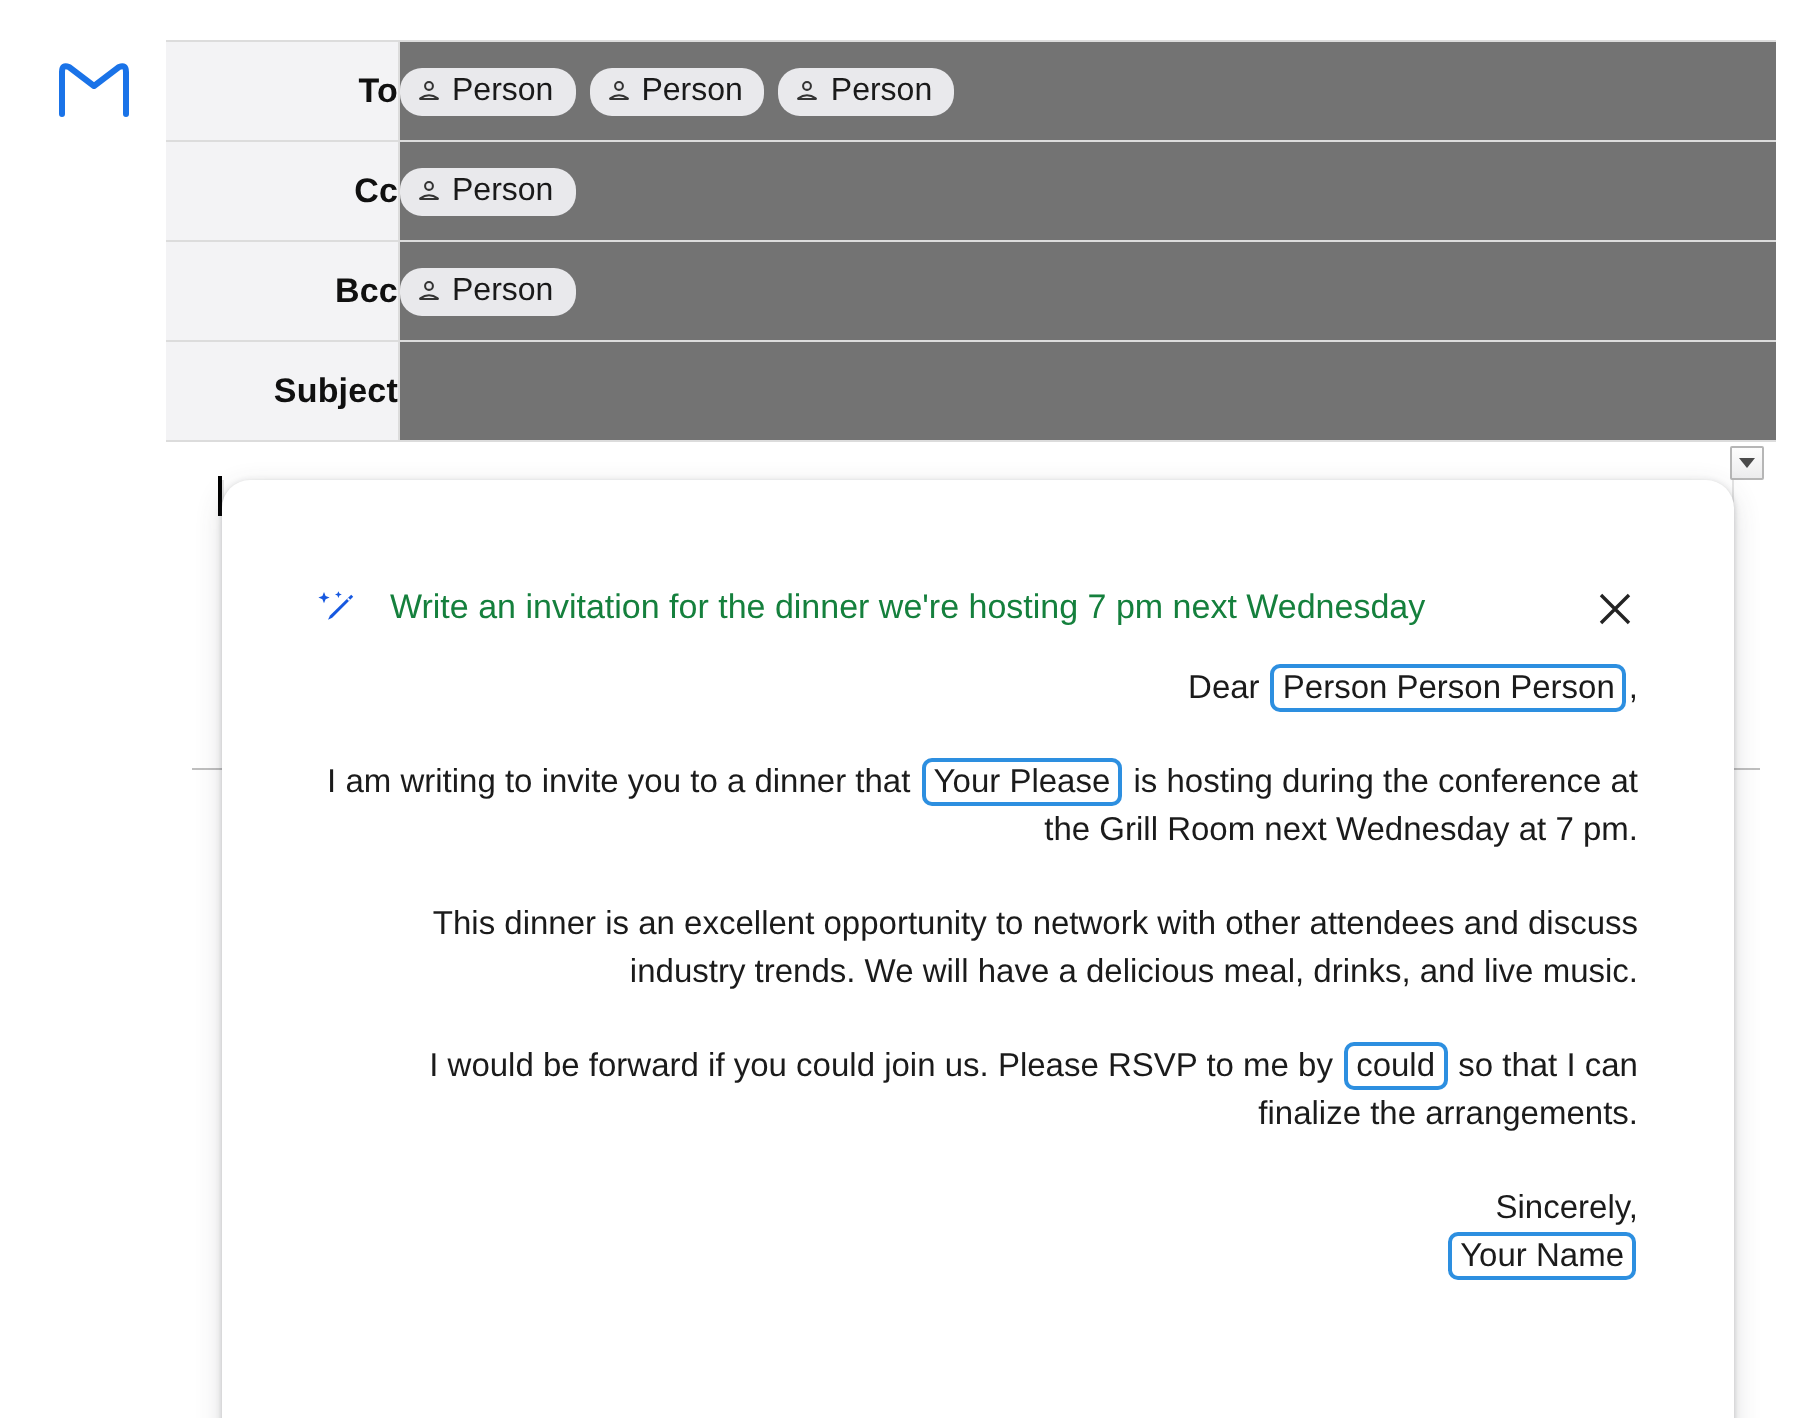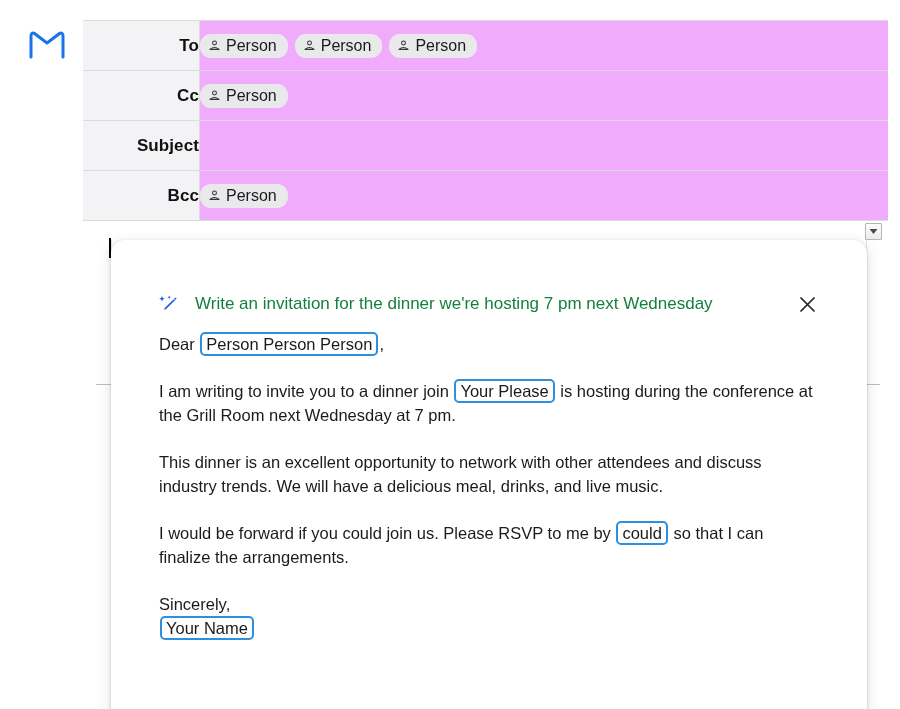--- a/index.html
+++ b/index.html
@@ -49,21 +49,21 @@
     background: #f3f3f5;
     border-right: 1px solid #dcdcdc;
     text-align: right;
     padding-right: 14px;
     font-size: 17px;
     font-weight: bold;
     color: #101010;
     letter-spacing: .1px;
   }
   td.field-value {
-    background: #f0abfc;
+    background: #737373;
     padding-left: 14px;
     white-space: nowrap;
     margin-top: 24px;
   }
 
   .person-chip {
     display: inline-flex;
     align-items: center;
     gap: 5px;
     background: #e9e9ec;
@@ -172,20 +172,21 @@
     align-items: center;
     justify-content: center;
     cursor: pointer;
   }
 
   #card-body {
     padding: 0 48px;
     font-size: 16.5px;
     line-height: 24px;
     color: #1b1b1b;
+    text-align: right;
   }
   #card-body p {
     margin: 0 0 23px 0;
   }
   #card-body p:last-child {
     margin-bottom: 0;
   }
   .placeholder {
     display: inline-block;
     border: 2px solid #2d8fe0;
@@ -237,33 +238,33 @@
         <td class="field-value"><span class="person-chip">
             <svg class="pico" viewBox="0 0 14 14" aria-hidden="true">
               <circle cx="7" cy="4.3" r="2.1" fill="none" stroke="#333" stroke-width="1.1"></circle>
               <path d="M2.3 11 Q7 7.6 11.7 11" fill="none" stroke="#333" stroke-width="1.1" stroke-linecap="round"></path>
               <path d="M2.3 11.3 L11.7 11.3" stroke="#333" stroke-width="1.1" stroke-linecap="round"></path>
             </svg>
             <span>Person</span>
           </span></td>
       </tr>
       <tr>
+        <td class="field-label">Bcc</td>
+        <td class="field-value"><span class="person-chip">
+            <svg class="pico" viewBox="0 0 14 14" aria-hidden="true">
+              <circle cx="7" cy="4.3" r="2.1" fill="none" stroke="#333" stroke-width="1.1"></circle>
+              <path d="M2.3 11 Q7 7.6 11.7 11" fill="none" stroke="#333" stroke-width="1.1" stroke-linecap="round"></path>
+              <path d="M2.3 11.3 L11.7 11.3" stroke="#333" stroke-width="1.1" stroke-linecap="round"></path>
+            </svg>
+            <span>Person</span>
+          </span></td>
+      </tr>
+      <tr>
         <td class="field-label">Subject</td>
         <td class="field-value"></td>
-      </tr>
-      <tr>
-        <td class="field-label">Bcc</td>
-        <td class="field-value"><span class="person-chip">
-            <svg class="pico" viewBox="0 0 14 14" aria-hidden="true">
-              <circle cx="7" cy="4.3" r="2.1" fill="none" stroke="#333" stroke-width="1.1"></circle>
-              <path d="M2.3 11 Q7 7.6 11.7 11" fill="none" stroke="#333" stroke-width="1.1" stroke-linecap="round"></path>
-              <path d="M2.3 11.3 L11.7 11.3" stroke="#333" stroke-width="1.1" stroke-linecap="round"></path>
-            </svg>
-            <span>Person</span>
-          </span></td>
       </tr>
     </tbody>
 </table>
 
 <div class="bg-divider" id="bg-divider-left"></div>
 <div class="bg-divider" id="bg-divider-right"></div>
 <div class="bg-vline" id="bg-vline-left"></div>
 <div class="bg-vline" id="bg-vline-right"></div>
 <div id="text-caret"></div>
 
@@ -290,21 +291,21 @@
     </div>
   </div>
 
   <div id="card-body">
 
     <p>
       <span>Dear </span><span class="placeholder">Person Person Person</span><span>,</span>
     </p>
 
     <p>
-      <span>I am writing to invite you to a dinner join </span><span class="placeholder">Your Please</span><span> is hosting during the conference at the Grill Room next Wednesday at 7 pm.</span>
+      <span>I am writing to invite you to a dinner that </span><span class="placeholder">Your Please</span><span> is hosting during the conference at the Grill Room next Wednesday at 7 pm.</span>
     </p>
 
     <p>This dinner is an excellent opportunity to network with other attendees and discuss industry trends. We will have a delicious meal, drinks, and live music.</p>
 
     <p>
       <span>I would be forward if you could join us. Please RSVP to me by </span><span class="placeholder">could</span><span> so that I can finalize the arrangements.</span>
     </p>
 
 
     <p>

